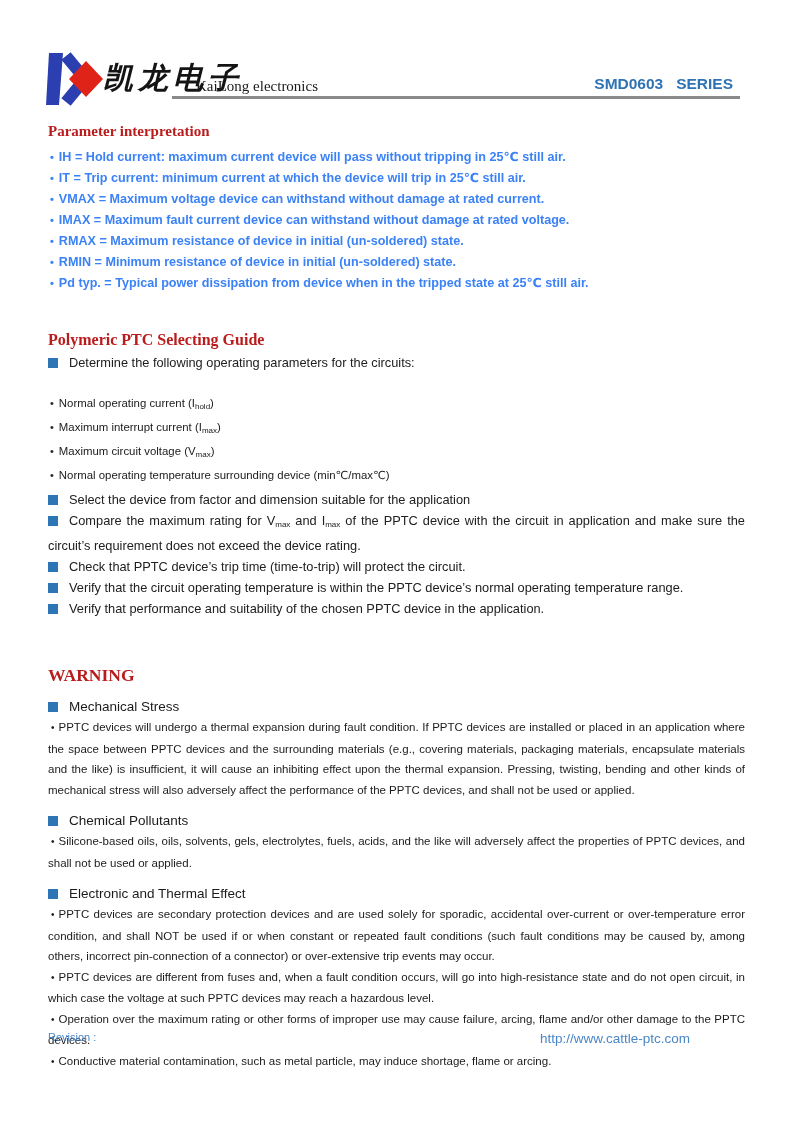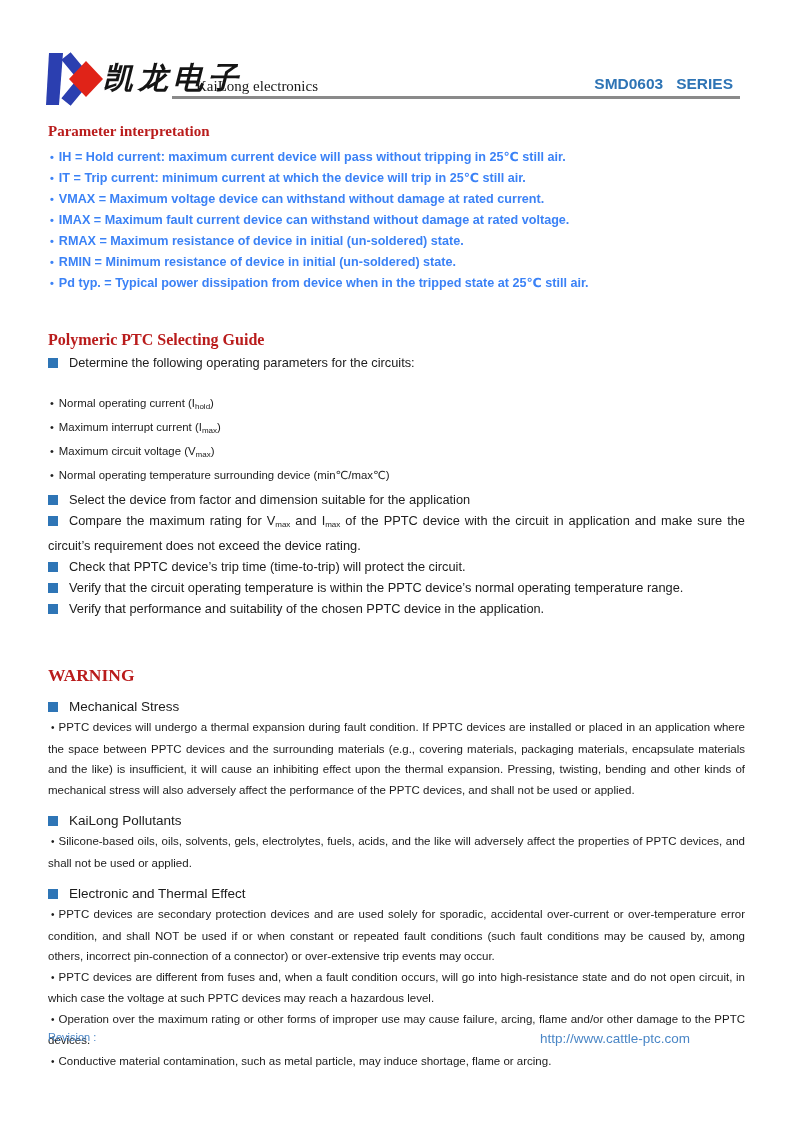--- a/index.html
+++ b/index.html
@@ -115,21 +115,21 @@
 
       <div class="gitem"><span class="sq-icon"></span><span>Verify that performance and suitability of the chosen PPTC device in the application.</span></div>
     </section>
 
     <section>
       <h1 class="blue-h warn-title">WARNING</h1>
 
       <div class="wsub"><span class="sq-icon"></span><span>Mechanical Stress</span></div>
       <p class="wpara"><span class="dot">•</span><span>PPTC devices will undergo a thermal expansion during fault condition. If PPTC devices are installed or placed in an application where the space between PPTC devices and the surrounding materials (e.g., covering materials, packaging materials, encapsulate materials and the like) is insufficient, it will cause an inhibiting effect upon the thermal expansion. Pressing, twisting, bending and other kinds of mechanical stress will also adversely affect the performance of the PPTC devices, and shall not be used or applied.</span></p>
 
-      <div class="wsub"><span class="sq-icon"></span><span>KaiLong Pollutants</span></div>
+      <div class="wsub"><span class="sq-icon"></span><span>Chemical Pollutants</span></div>
       <p class="wpara"><span class="dot">•</span><span>Silicone-based oils, oils, solvents, gels, electrolytes, fuels, acids, and the like will adversely affect the properties of PPTC devices, and shall not be used or applied.</span></p>
 
       <div class="wsub"><span class="sq-icon"></span><span>Electronic and Thermal Effect</span></div>
       <p class="wpara"><span class="dot">•</span><span>PPTC devices are secondary protection devices and are used solely for sporadic, accidental over-current or over-temperature error condition, and shall NOT be used if or when constant or repeated fault conditions (such fault conditions may be caused by, among others, incorrect pin-connection of a connector) or over-extensive trip events may occur.</span></p>
       <p class="wpara"><span class="dot">•</span><span>PPTC devices are different from fuses and, when a fault condition occurs, will go into high-resistance state and do not open circuit, in which case the voltage at such PPTC devices may reach a hazardous level.</span></p>
       <p class="wpara"><span class="dot">•</span><span>Operation over the maximum rating or other forms of improper use may cause failure, arcing, flame and/or other damage to the PPTC devices.</span></p>
       <p class="wpara"><span class="dot">•</span><span>Conductive material contamination, such as metal particle, may induce shortage, flame or arcing.</span></p>
     </section>
 
   </div>

